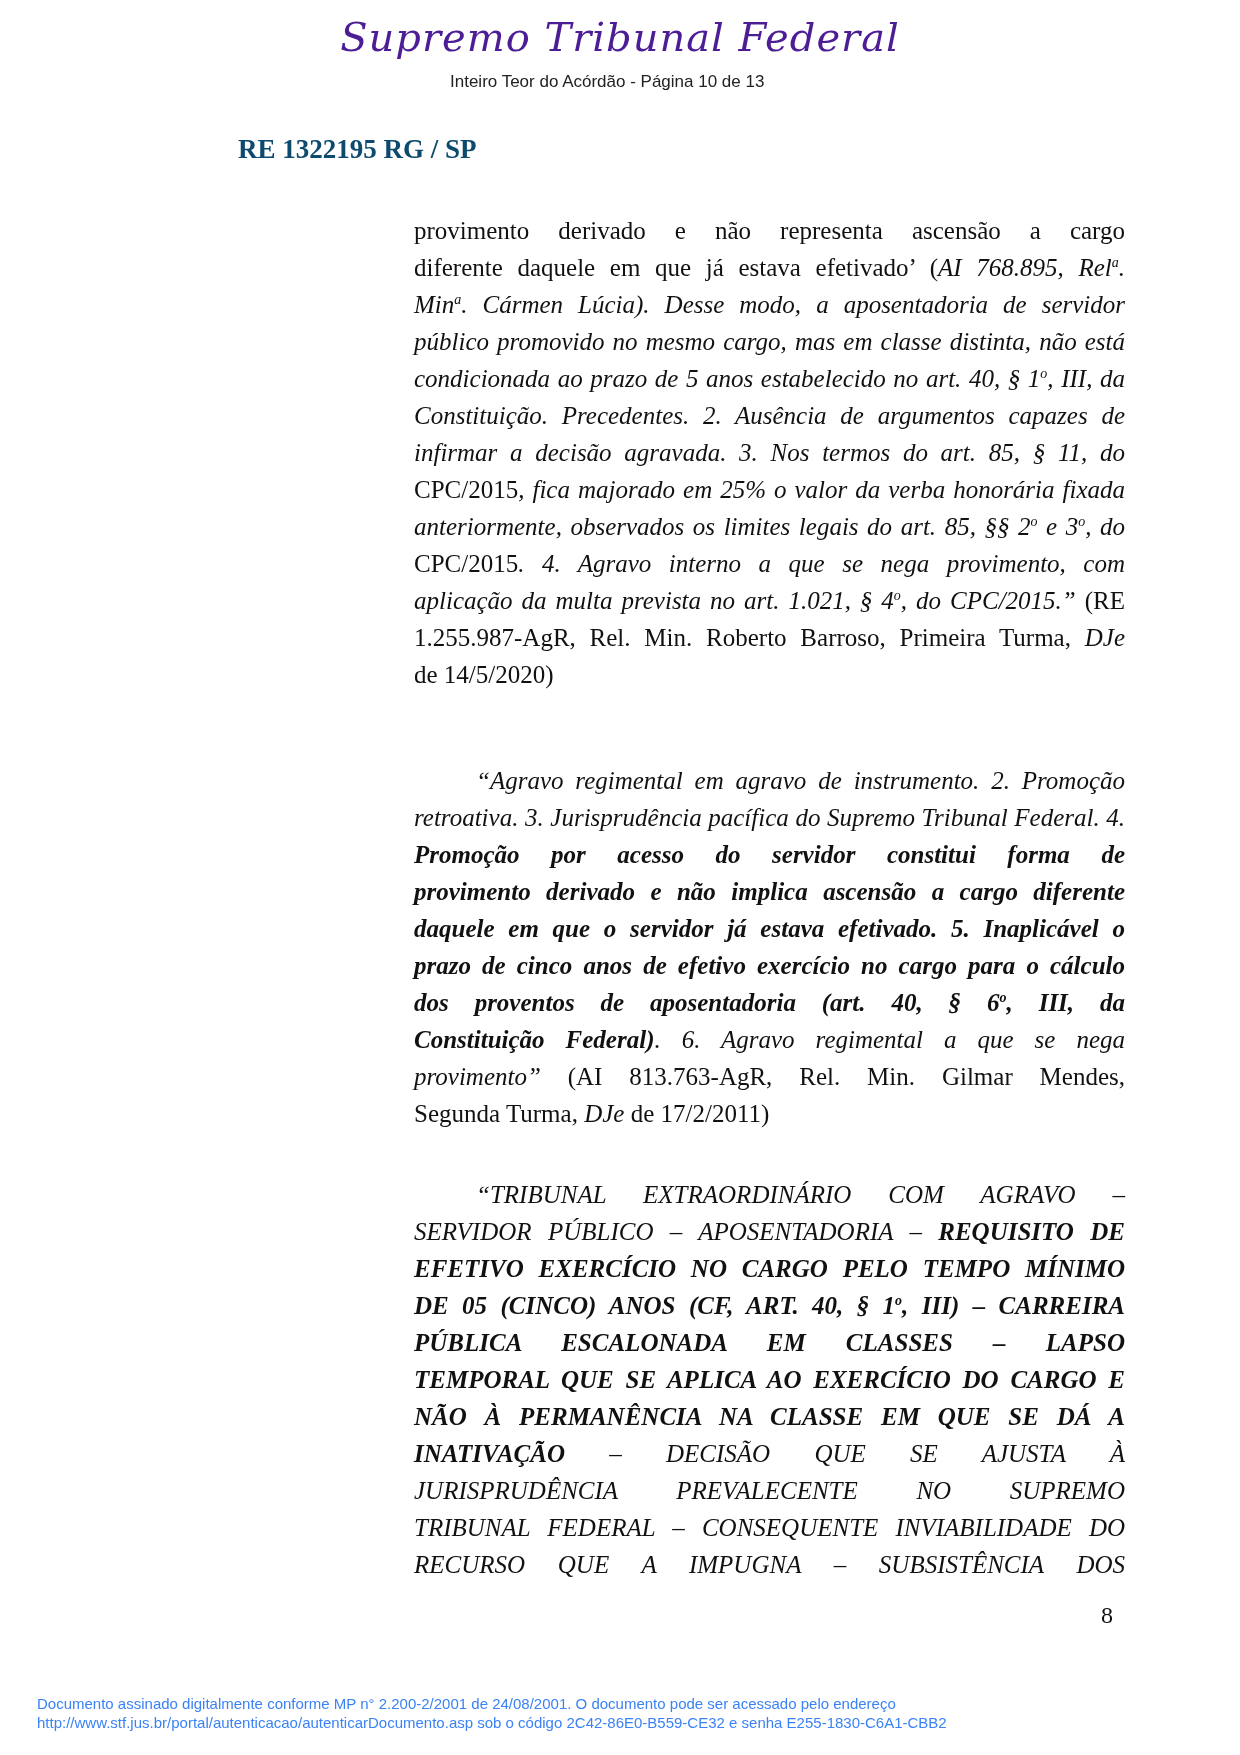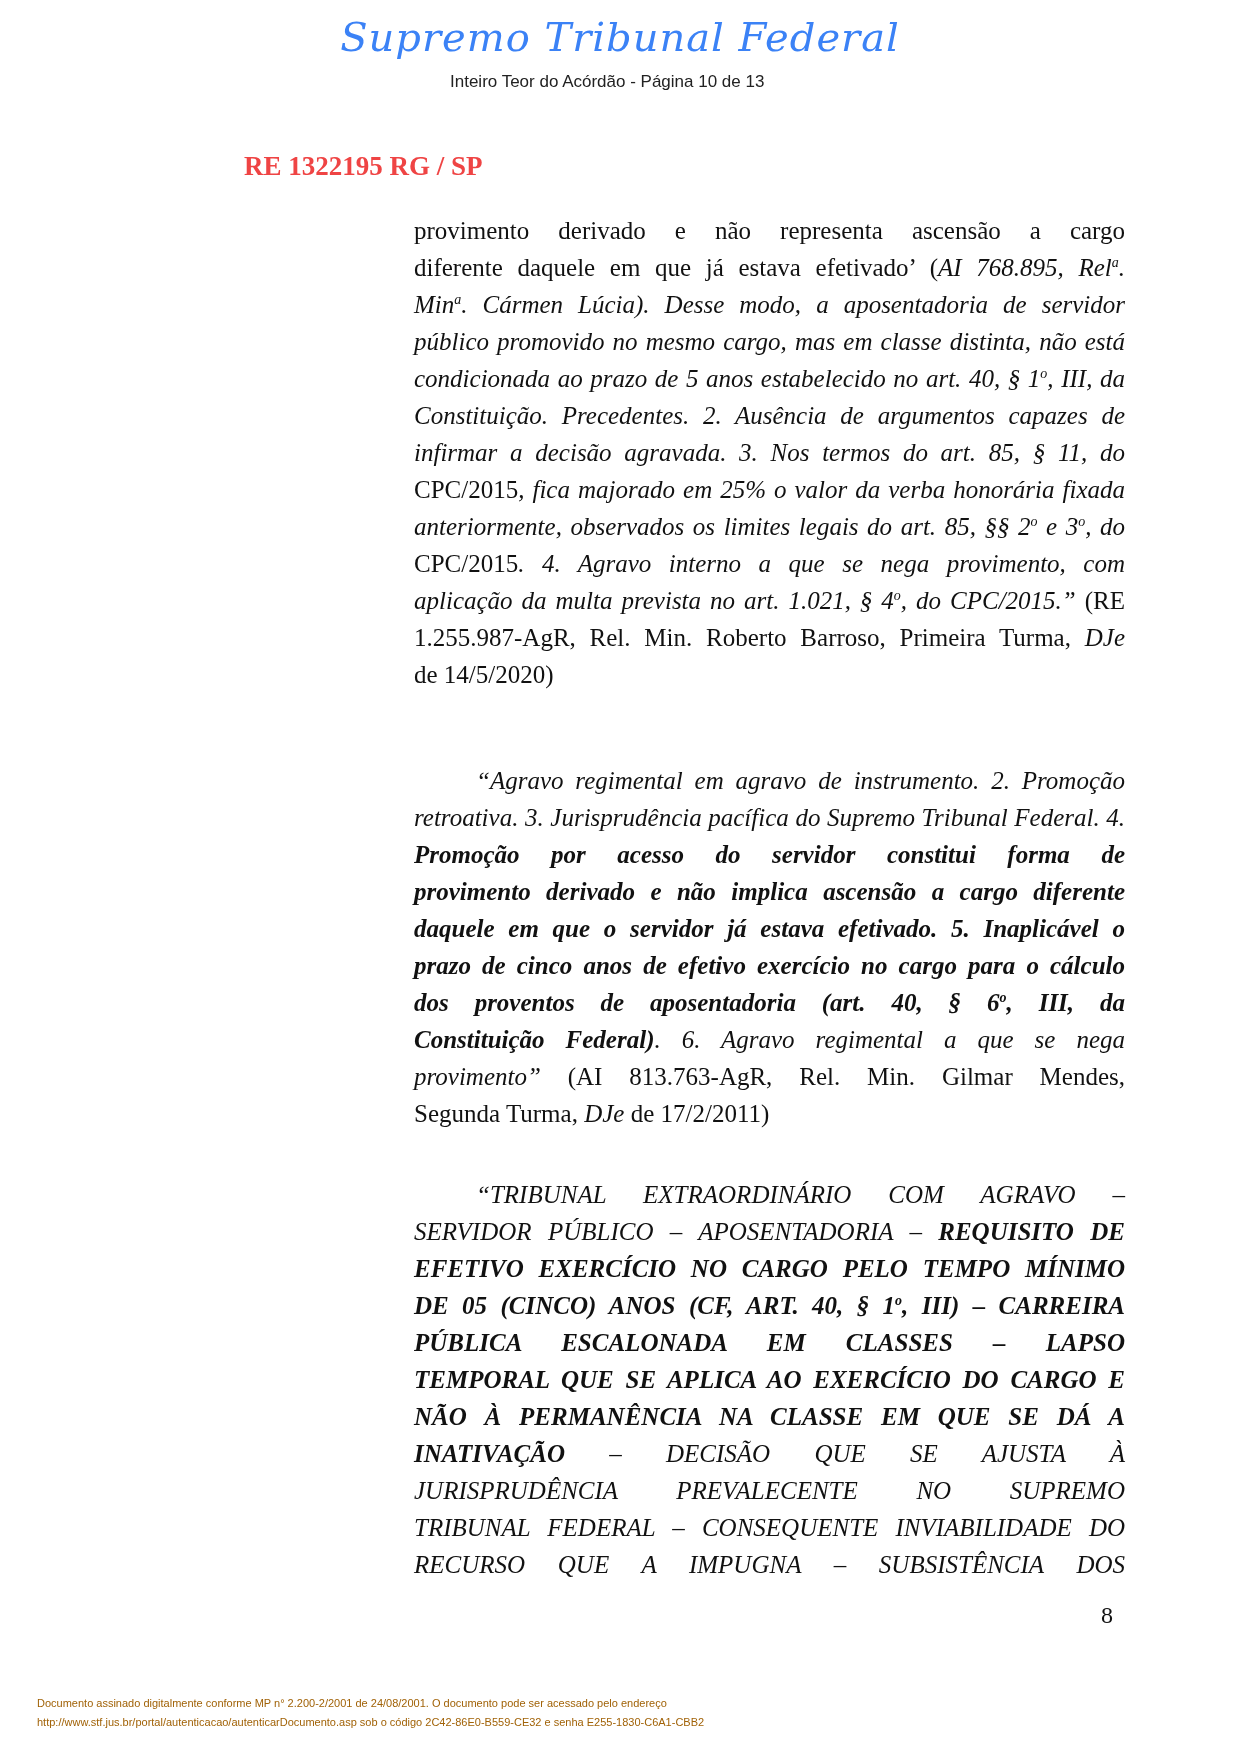--- a/index.html
+++ b/index.html
@@ -1,49 +1,49 @@
 <!DOCTYPE html>
 <html><head>
 <meta charset="utf-8">
 <style>
   html, body { margin: 0; padding: 0; background: #ffffff; }
   body { width: 1240px; height: 1755px; position: relative; overflow: hidden; color: #111111; }
   .header-title {
     position: absolute; left: 0; width: 1240px; top: 14px; text-align: center;
     font-family: "DejaVu Serif", serif; font-style: italic; font-size: 40px; letter-spacing: 1px;
-    color: #3b82f6;
+    color: #4c1d95;
   }
   .header-sub {
     position: absolute; left: 450px; top: 72px;
     font-family: "Liberation Sans", sans-serif; font-size: 17px; color: #222;
   }
   .case-id {
-    position: absolute; left: 244px; top: 134px;
-    font-family: "Liberation Serif", serif; font-weight: bold; font-size: 27px; color: #ef4444; margin-top: 17px;
+    position: absolute; left: 238px; top: 134px;
+    font-family: "Liberation Serif", serif; font-weight: bold; font-size: 27px; color: #0c4a6e;
   }
   .body-text {
     position: absolute; left: 414px; width: 711px;
     font-family: "Liberation Serif", serif; font-size: 25px; color: #111;
   }
   .line {
     display: block; height: 37px; line-height: 37px; white-space: nowrap;
     text-align: justify; text-align-last: justify;
   }
   .line.last { text-align-last: left; }
   .line.indent { padding-left: 62px; margin-top: 35px; }
   .it { font-style: italic; }
   .bd { font-weight: bold; }
   sup, .sup { font-size: 14px; vertical-align: 9px; line-height: 0; }
   .page-num {
     position: absolute; left: 1101px; top: 1602px;
     font-family: "Liberation Serif", serif; font-size: 24px; color: #111;
   }
   .footer {
     position: absolute; left: 37px; top: 1694px;
-    font-family: "Liberation Sans", sans-serif; font-size: 11px; color: #a16207; line-height: 19px;
+    font-family: "Liberation Sans", sans-serif; font-size: 15px; color: #3b82f6; line-height: 19px;
   }
   .footer div { white-space: nowrap; }
 </style>
 </head>
 <body>
 
 <div class="header-title">Supremo Tribunal Federal</div>
 <div class="header-sub">Inteiro Teor do Acórdão - Página 10 de 13</div>
 <div class="case-id">RE 1322195 RG / SP</div>
 

